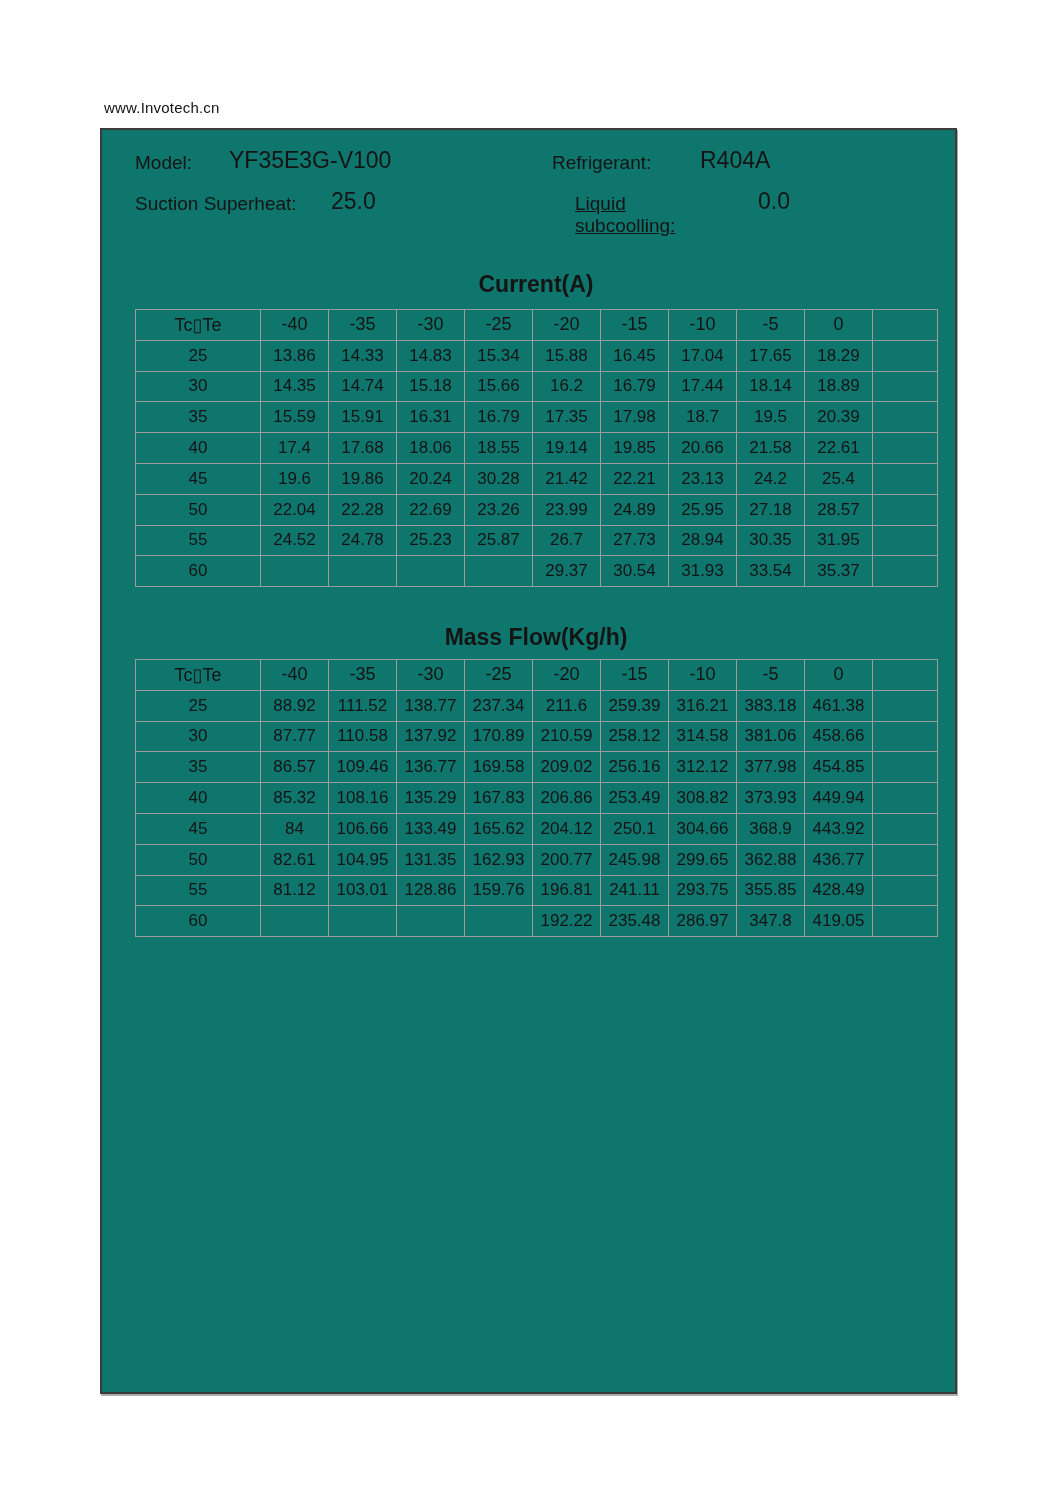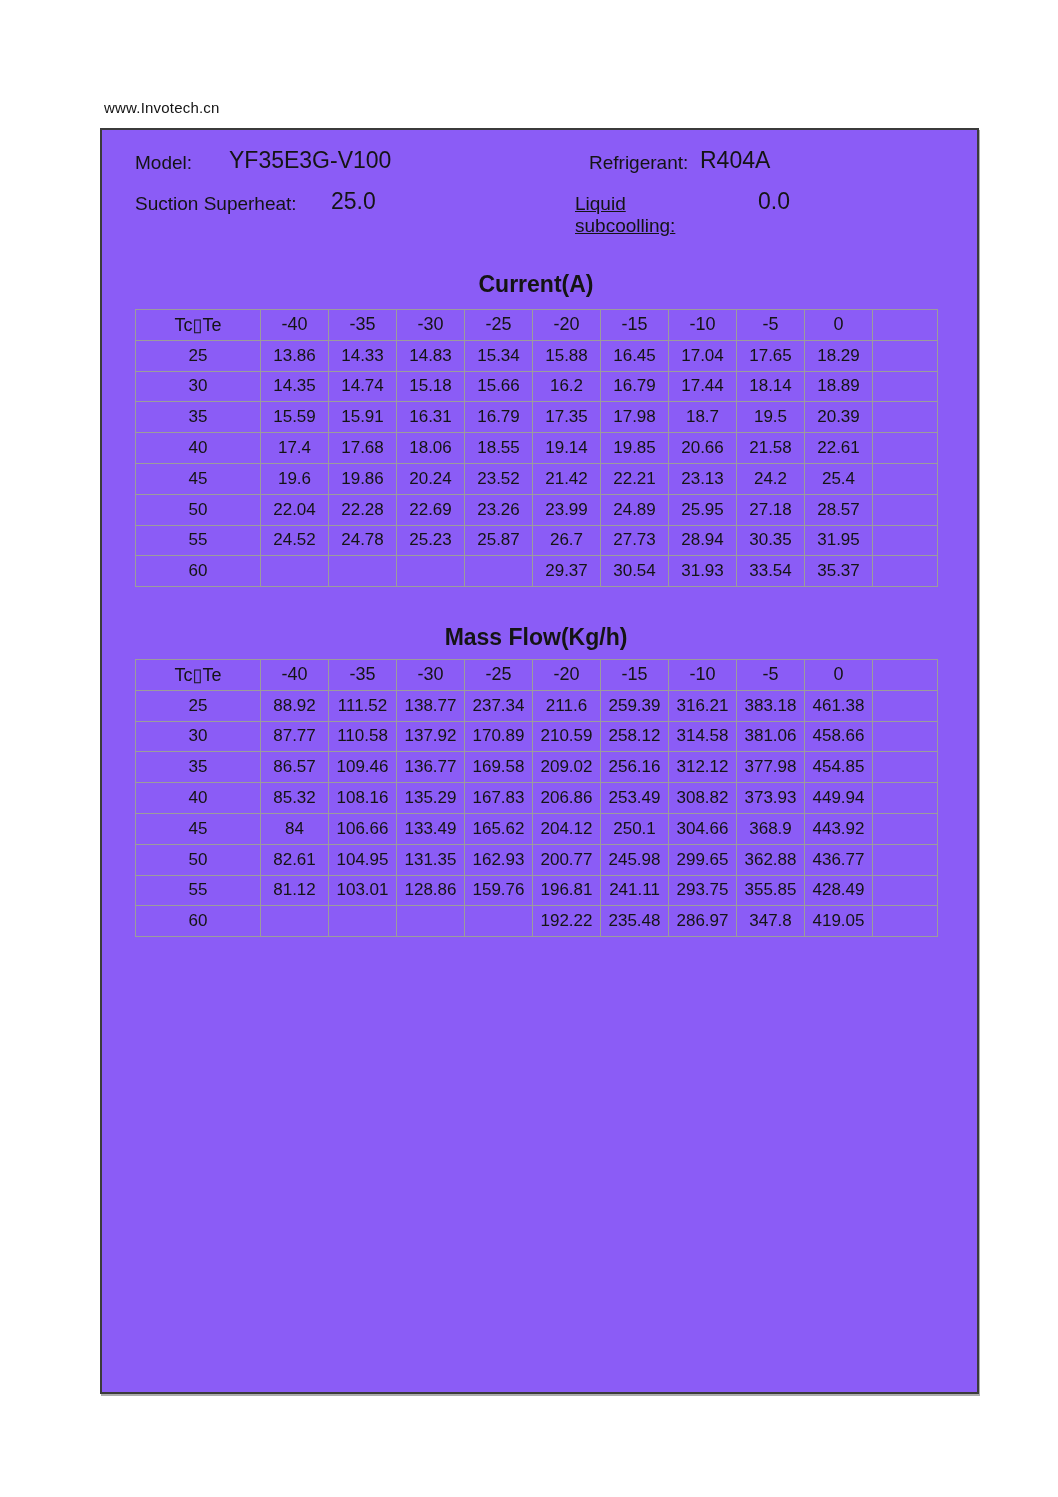--- a/index.html
+++ b/index.html
@@ -4,23 +4,22 @@
 <style>
   html,body{margin:0;padding:0;background:#ffffff;}
   body{
     width:1058px;height:1497px;position:relative;
     font-family:"Liberation Sans", sans-serif;color:#141414;
     -webkit-font-smoothing:antialiased;
   }
   .url{position:absolute;left:104px;top:99px;font-size:15px;letter-spacing:.2px;}
   .doc{
     position:absolute;left:100px;top:128px;width:853px;height:1262px;
-    background:#8b5cf6;border:2px solid #3b3b3b;
+    background:#0f766e;border:2px solid #3b3b3b;
     box-shadow:1px 2px 0 rgba(70,70,70,.45);
-    padding-left:22px;
   }
   .lbl{position:absolute;font-size:19px;}
   .val{position:absolute;font-size:23px;}
   .liq{width:140px;line-height:22px;text-decoration:underline;}
   .tbl-title{
     position:absolute;left:33px;width:802px;text-align:center;
     font-size:23px;font-weight:bold;
   }
   .t1-title{top:141px;}
   .t2-title{top:494px;}
@@ -38,21 +37,21 @@
 </head>
 <body>
 
 <div class="url">www.Invotech.cn</div>
 
 <div class="doc">
 
   <span class="lbl" style="left:33px;top:22px">Model:</span>
   <span class="val" style="left:127px;top:17px">YF35E3G-V100</span>
 
-  <span class="lbl" style="left:487px;top:22px">Refrigerant:</span>
+  <span class="lbl" style="left:450px;top:22px">Refrigerant:</span>
   <span class="val" style="left:598px;top:17px">R404A</span>
 
   <span class="lbl" style="left:33px;top:63px">Suction Superheat:</span>
   <span class="val" style="left:229px;top:58px">25.0</span>
 
   <span class="lbl liq" style="left:473px;top:63px">Liquid subcoolling:</span>
   <span class="val" style="left:656px;top:58px">0.0</span>
 
   <div class="tbl-title t1-title">Current(A)</div>
   <div class="host host1">
@@ -136,21 +135,21 @@
             <td>20.66</td>
             <td>21.58</td>
             <td>22.61</td>
             <td></td>
           </tr>
           <tr>
             <td>45</td>
             <td>19.6</td>
             <td>19.86</td>
             <td>20.24</td>
-            <td>23.52</td>
+            <td>30.28</td>
             <td>21.42</td>
             <td>22.21</td>
             <td>23.13</td>
             <td>24.2</td>
             <td>25.4</td>
             <td></td>
           </tr>
           <tr>
             <td>50</td>
             <td>22.04</td>

